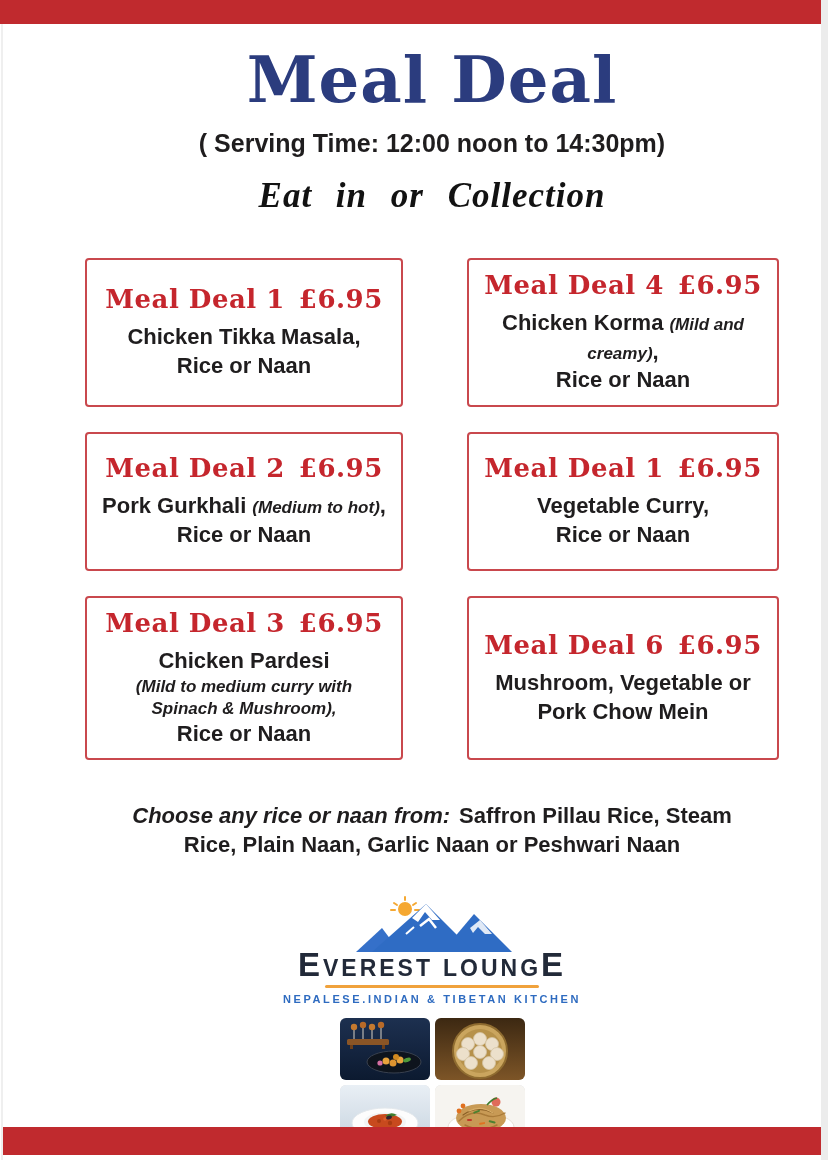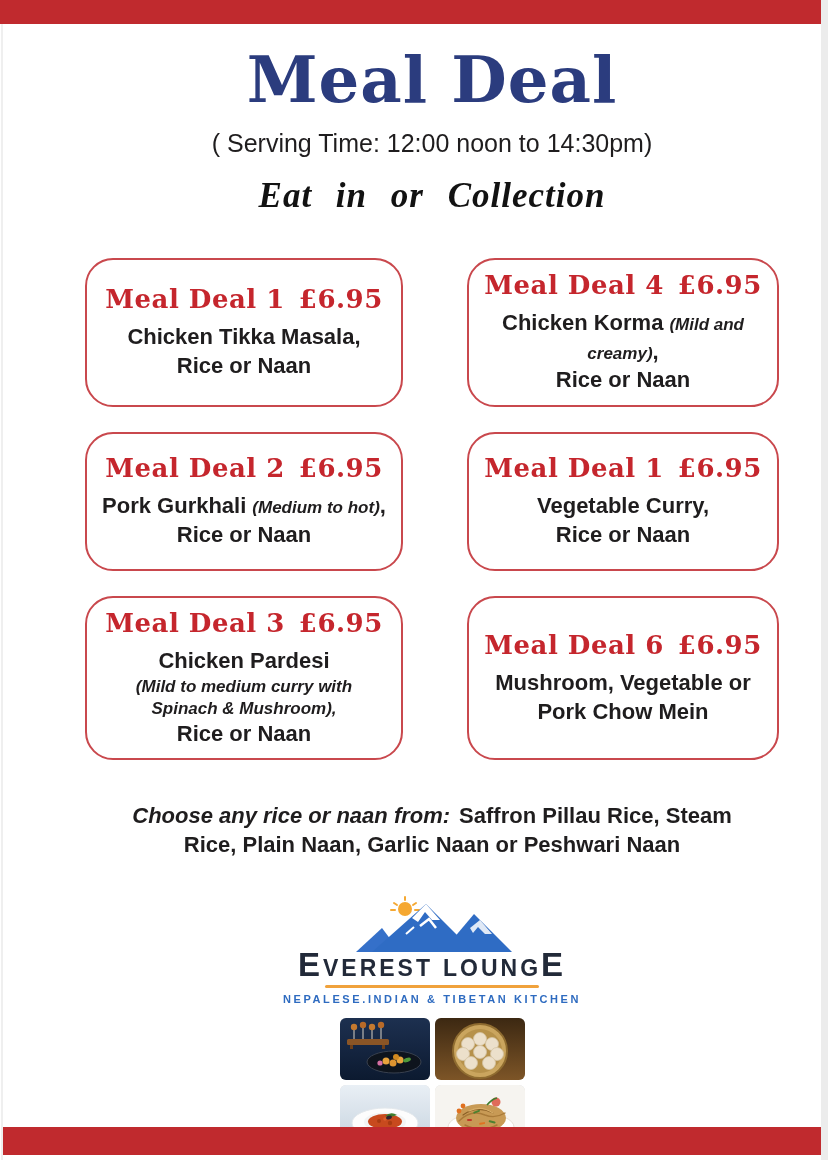--- a/index.html
+++ b/index.html
@@ -11,32 +11,32 @@
   .left-line{position:absolute;top:24px;bottom:0;left:1px;width:2px;background:#efefef;z-index:6;}
   .top-bar{position:absolute;top:0;left:0;right:0;height:24px;background:#c02a2e;z-index:2;}
   .bottom-bar{position:absolute;left:3px;right:0;bottom:5px;height:28px;background:#c02a2e;z-index:2;}
 
   .content{position:relative;padding-top:24px;text-align:center;z-index:1;padding-left:36px;}
 
   .page-title{
     font-family:"DejaVu Serif",serif;font-weight:bold;color:#2b3c7e;
     font-size:64px;line-height:1.05;margin:22px 0 0;letter-spacing:1px;
   }
-  .serving-time{font-size:25px;font-weight:normal;margin-top:16px;}
+  .serving-time{font-size:25px;font-weight:bold;margin-top:16px;}
   .script-subtitle{
     font-family:Liberation Serif, serif;font-style:italic;font-weight:bold;
     font-size:35px;margin-top:18px;letter-spacing:1px;word-spacing:14px;color:#121212;
   }
 
   .deals-grid{
     width:694px;margin:42px auto 0;display:grid;
     grid-template-columns:318px 312px;column-gap:64px;row-gap:25px;
   }
   .deal-card{
-    border:2px solid #c9484d;border-radius:28px;min-height:139px;
+    border:2px solid #c9484d;border-radius:4px;min-height:139px;
     display:flex;flex-direction:column;justify-content:center;
     padding:10px 6px;box-sizing:border-box;background:#fff;
   }
   .deal-title{
     font-family:"DejaVu Serif",serif;font-weight:bold;font-size:26px;
     color:#c5262d;margin-bottom:9px;letter-spacing:0.5px;
   }
   .deal-price{margin-left:14px;}
   .deal-line{font-size:22px;font-weight:bold;line-height:1.3;}
   .deal-note{font-size:17px;font-style:italic;font-weight:600;margin-left:6px;}

